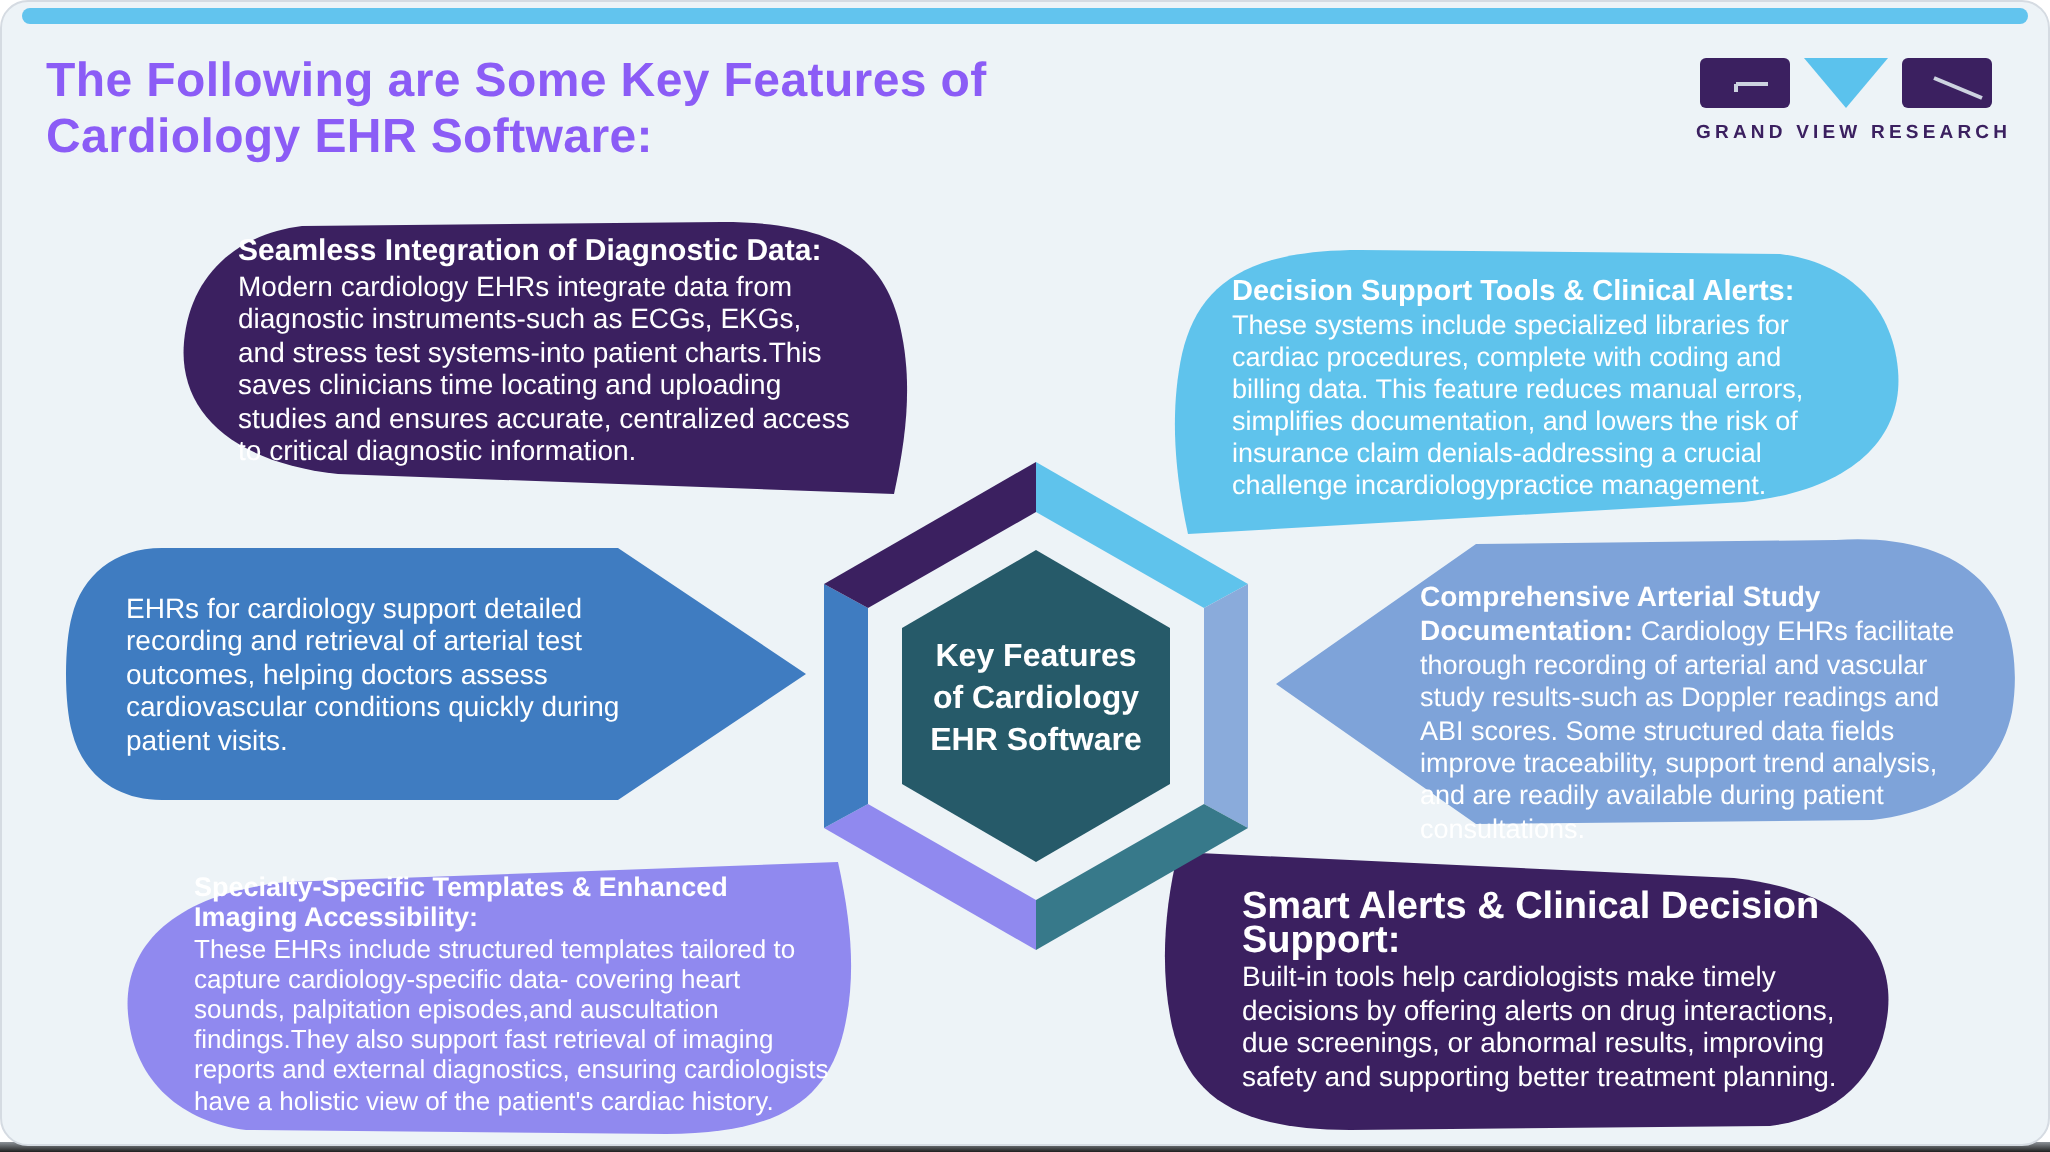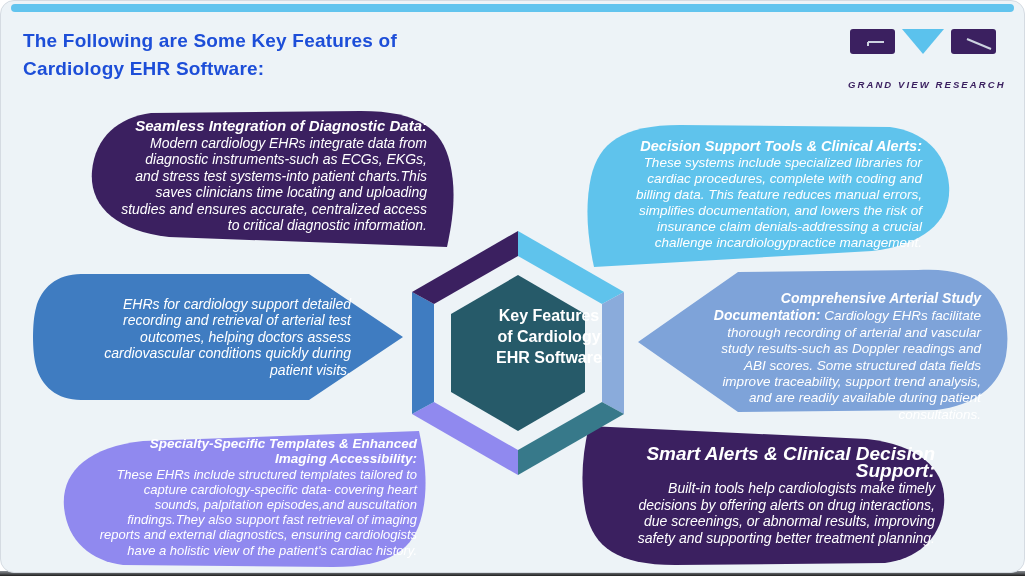--- a/index.html
+++ b/index.html
@@ -4,36 +4,36 @@
 <style>
   html,body{margin:0;padding:0;background:#ffffff;}
   .stage{position:relative;width:1025px;height:576px;overflow:hidden;
          font-family:"Liberation Sans",sans-serif;background:#ffffff;}
   .stage::after{content:'';position:absolute;left:0;right:0;bottom:0;height:5px;
          background:linear-gradient(#8d9298,#1f1f1f);z-index:0;}
   .card{position:absolute;left:0;top:0;right:0;bottom:3px;background:#edf3f7;
         border:1px solid #d5dbe2;border-radius:14px;z-index:1;}
   .topbar{position:absolute;left:10px;right:10px;top:3px;height:8px;
           background:#62c4ee;border-radius:5px;}
-  .title{position:absolute;left:22px;top:26px;color:#1d4ed8;font-weight:bold;
-         font-size:19px;line-height:28px;letter-spacing:.2px;}
+  .title{position:absolute;left:22px;top:26px;color:#8b5cf6;font-weight:bold;
+         font-size:24px;line-height:28px;letter-spacing:.2px;}
   
   .logo{position:absolute;right:26px;top:28px;width:150px;text-align:center;}
   .logo-row{display:flex;align-items:flex-start;justify-content:center;gap:7px;height:26px;}
   .logo-rect{width:45px;height:25px;background:#3b2060;border-radius:3px;position:relative;overflow:hidden;}
   .logo-tri{width:0;height:0;border-left:21px solid transparent;border-right:21px solid transparent;
             border-top:25px solid #5bc2ed;}
   .logo-rect svg{position:absolute;inset:0;}
-  .logo-text{margin-top:24px;color:#3b2060;font-weight:bold;font-size:9.5px;
-             letter-spacing:2.1px;white-space:nowrap;font-style:italic;}
+  .logo-text{margin-top:6px;color:#3b2060;font-weight:bold;font-size:9.5px;
+             letter-spacing:2.1px;white-space:nowrap;}
   
   .blob{position:absolute;}
   .blob svg.shape{position:absolute;inset:0;width:100%;height:100%;}
   .btext{position:absolute;inset:0;display:flex;flex-direction:column;justify-content:center;
-         text-align:right;color:#ffffff;font-style:italic;}
+         text-align:left;color:#ffffff;}
   .bhead{font-weight:bold;}
   .blob1{left:88px;top:110px;width:368px;height:136px;}
   .blob1 .btext{padding:8px 30px 14px 30px;font-size:14px;line-height:16.6px;}
   .blob1 .bhead{font-size:15px;}
   .blob2{left:583px;top:124px;width:368px;height:142px;}
   .blob2 .btext{padding:10px 30px 12px 32px;font-size:13.5px;line-height:15.9px;}
   .blob2 .bhead{font-size:14.5px;}
   .blob3{left:30px;top:273px;width:372px;height:126px;}
   .blob3 .btext{padding:6px 52px 6px 32px;font-size:14px;line-height:16.6px;}
   .blob3 .bhead{font-size:15px;}
@@ -43,22 +43,22 @@
   .blob4 .bhead-inline{font-weight:bold;font-size:14px;}
   .blob5{left:60px;top:424px;width:396px;height:142px;}
   .blob5 .btext{padding:12px 40px 10px 36px;font-size:13px;line-height:15.2px;}
   .blob5 .bhead{font-size:13.5px;}
   .blob6{left:578px;top:422px;width:398px;height:145px;}
   .blob6 .btext{padding:14px 42px 12px 42px;font-size:14px;line-height:16.8px;}
   .blob6 .bhead{font-size:19px;}
   
   .hexwrap{position:absolute;left:400px;top:225px;width:234px;height:254px;}
   .hexwrap svg{position:absolute;inset:0;}
-  .hexlabel{position:absolute;left:430px;top:255px;width:174px;height:160px;
-            display:flex;align-items:center;justify-content:flex-end;text-align:center;}
+  .hexlabel{position:absolute;left:430px;top:268px;width:174px;height:160px;
+            display:flex;align-items:center;justify-content:center;text-align:center;}
   .hexlabel span{display:inline-block;width:112px;color:#ffffff;font-weight:bold;
                  font-size:16px;line-height:21px;}
 </style>
 </head>
 <body>
 
 <div class="stage">
   <div class="card">
 
     <div class="topbar"></div>

